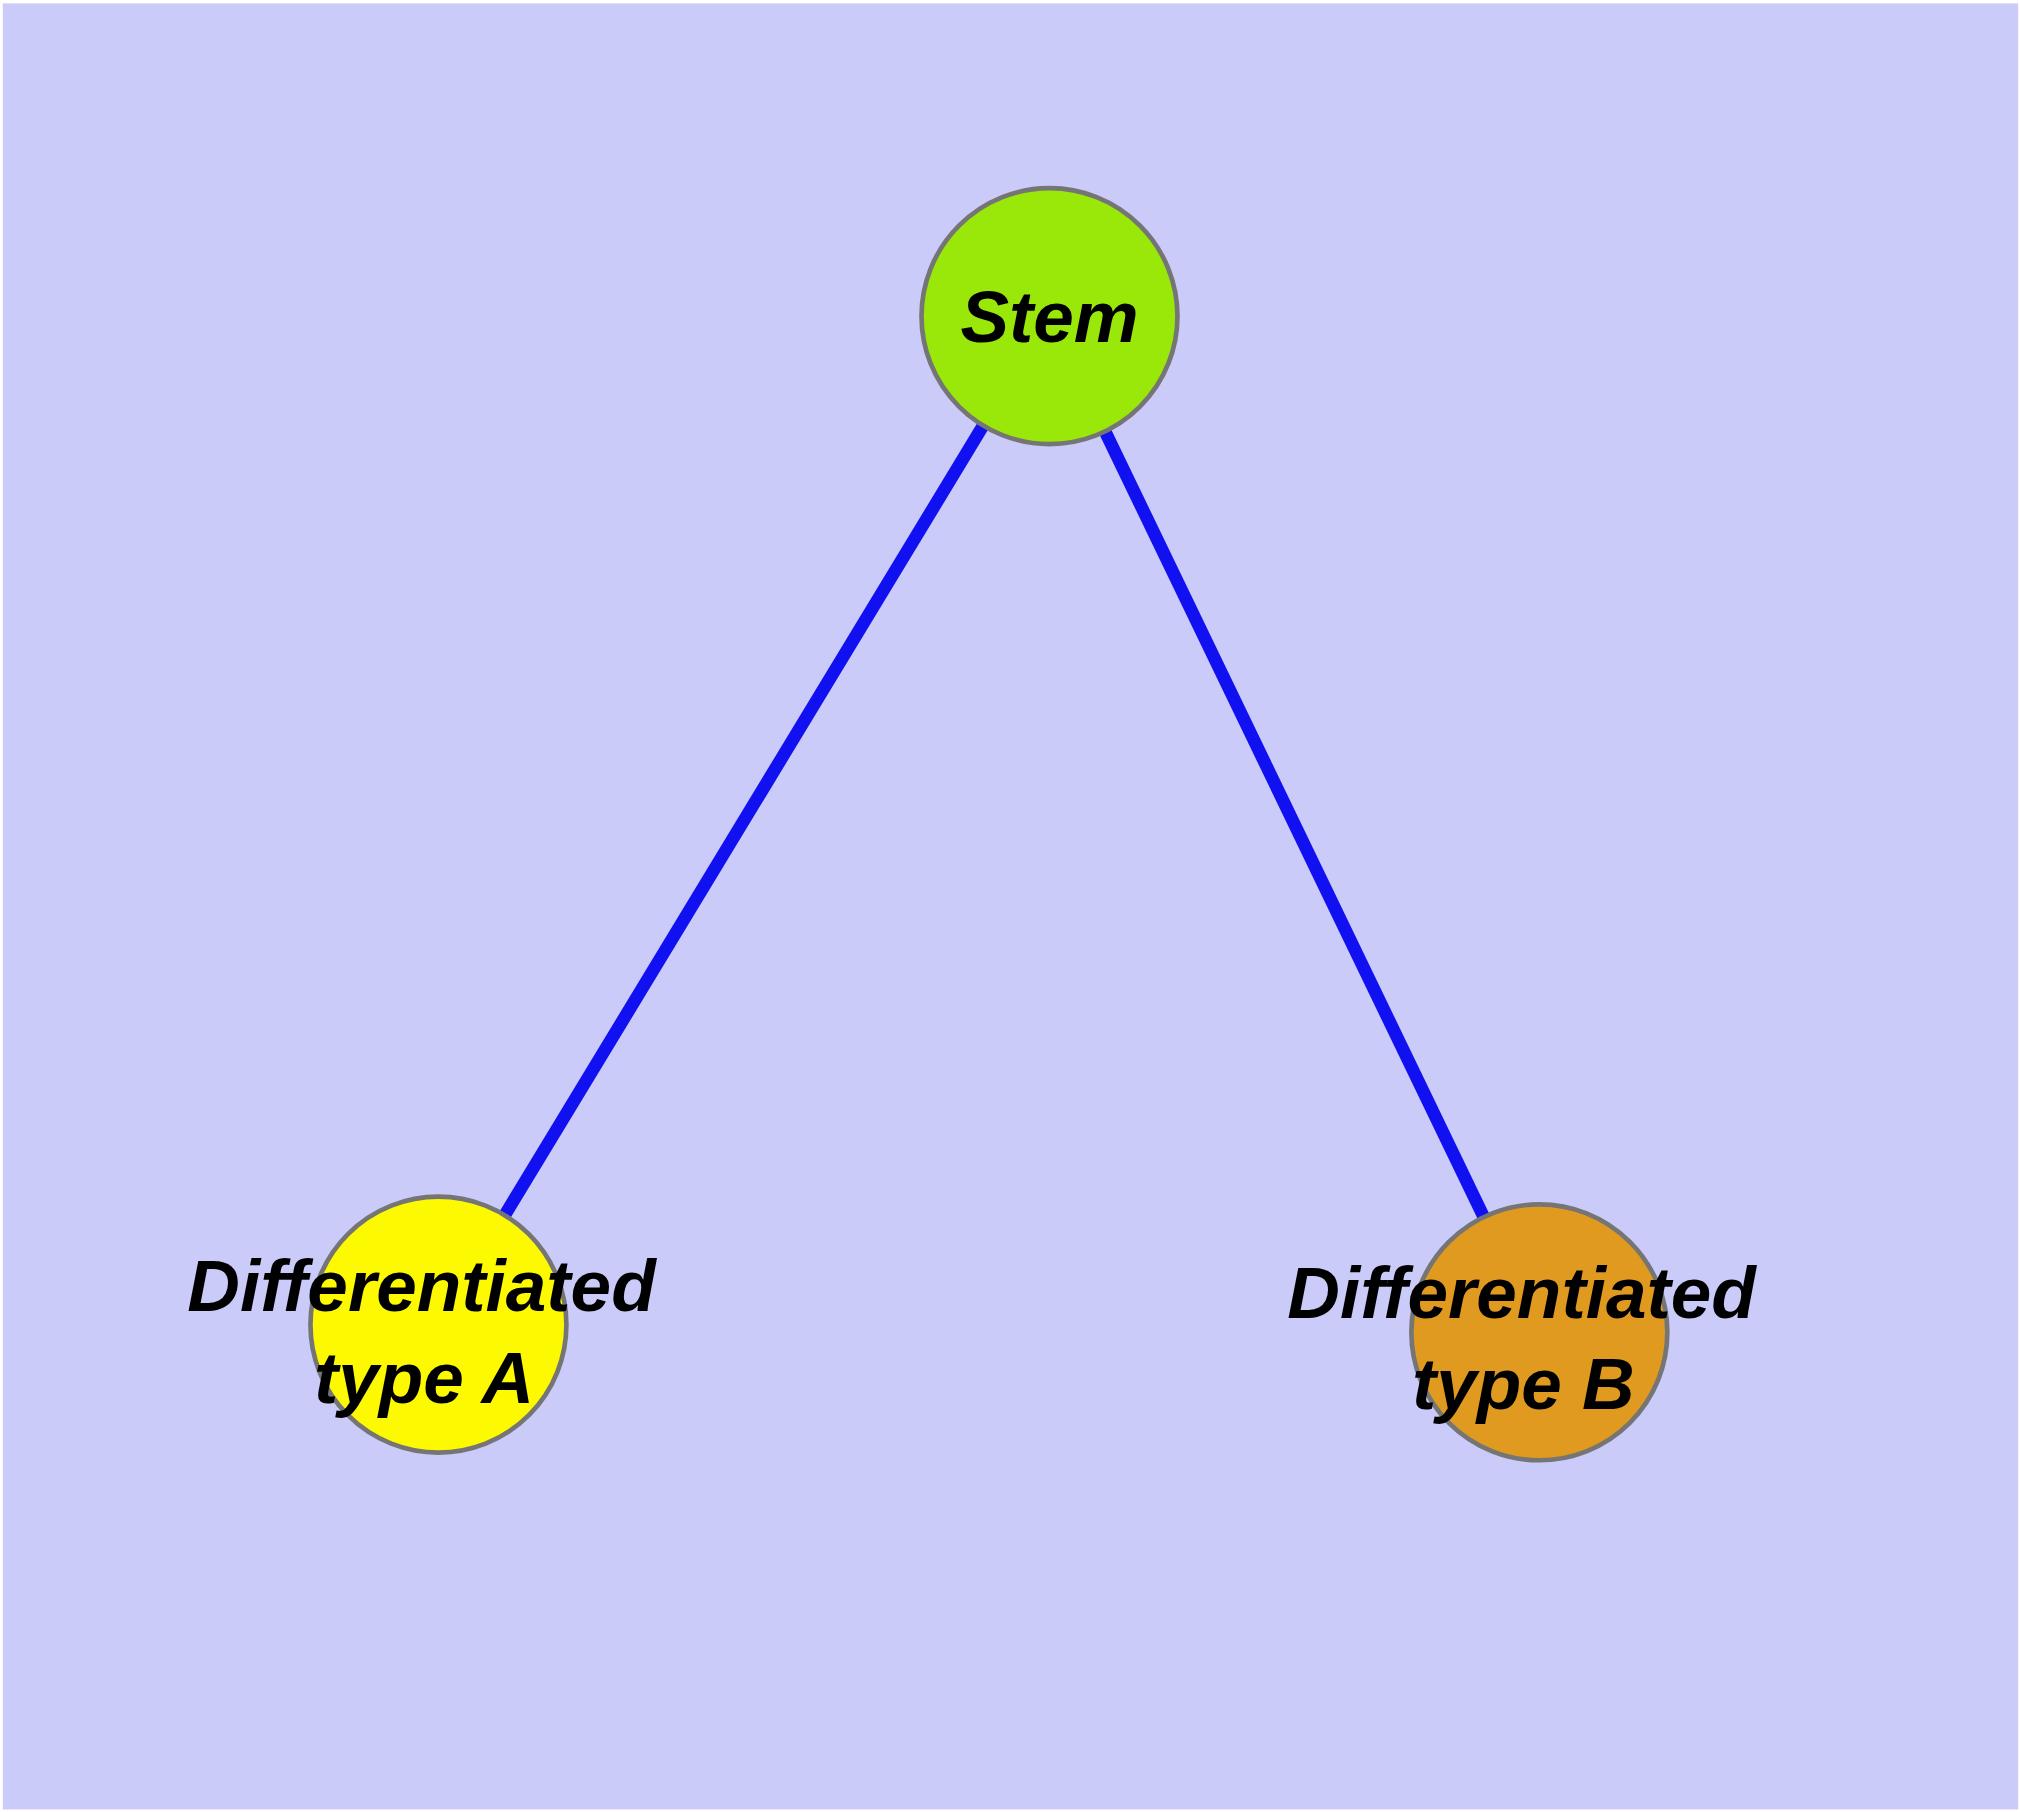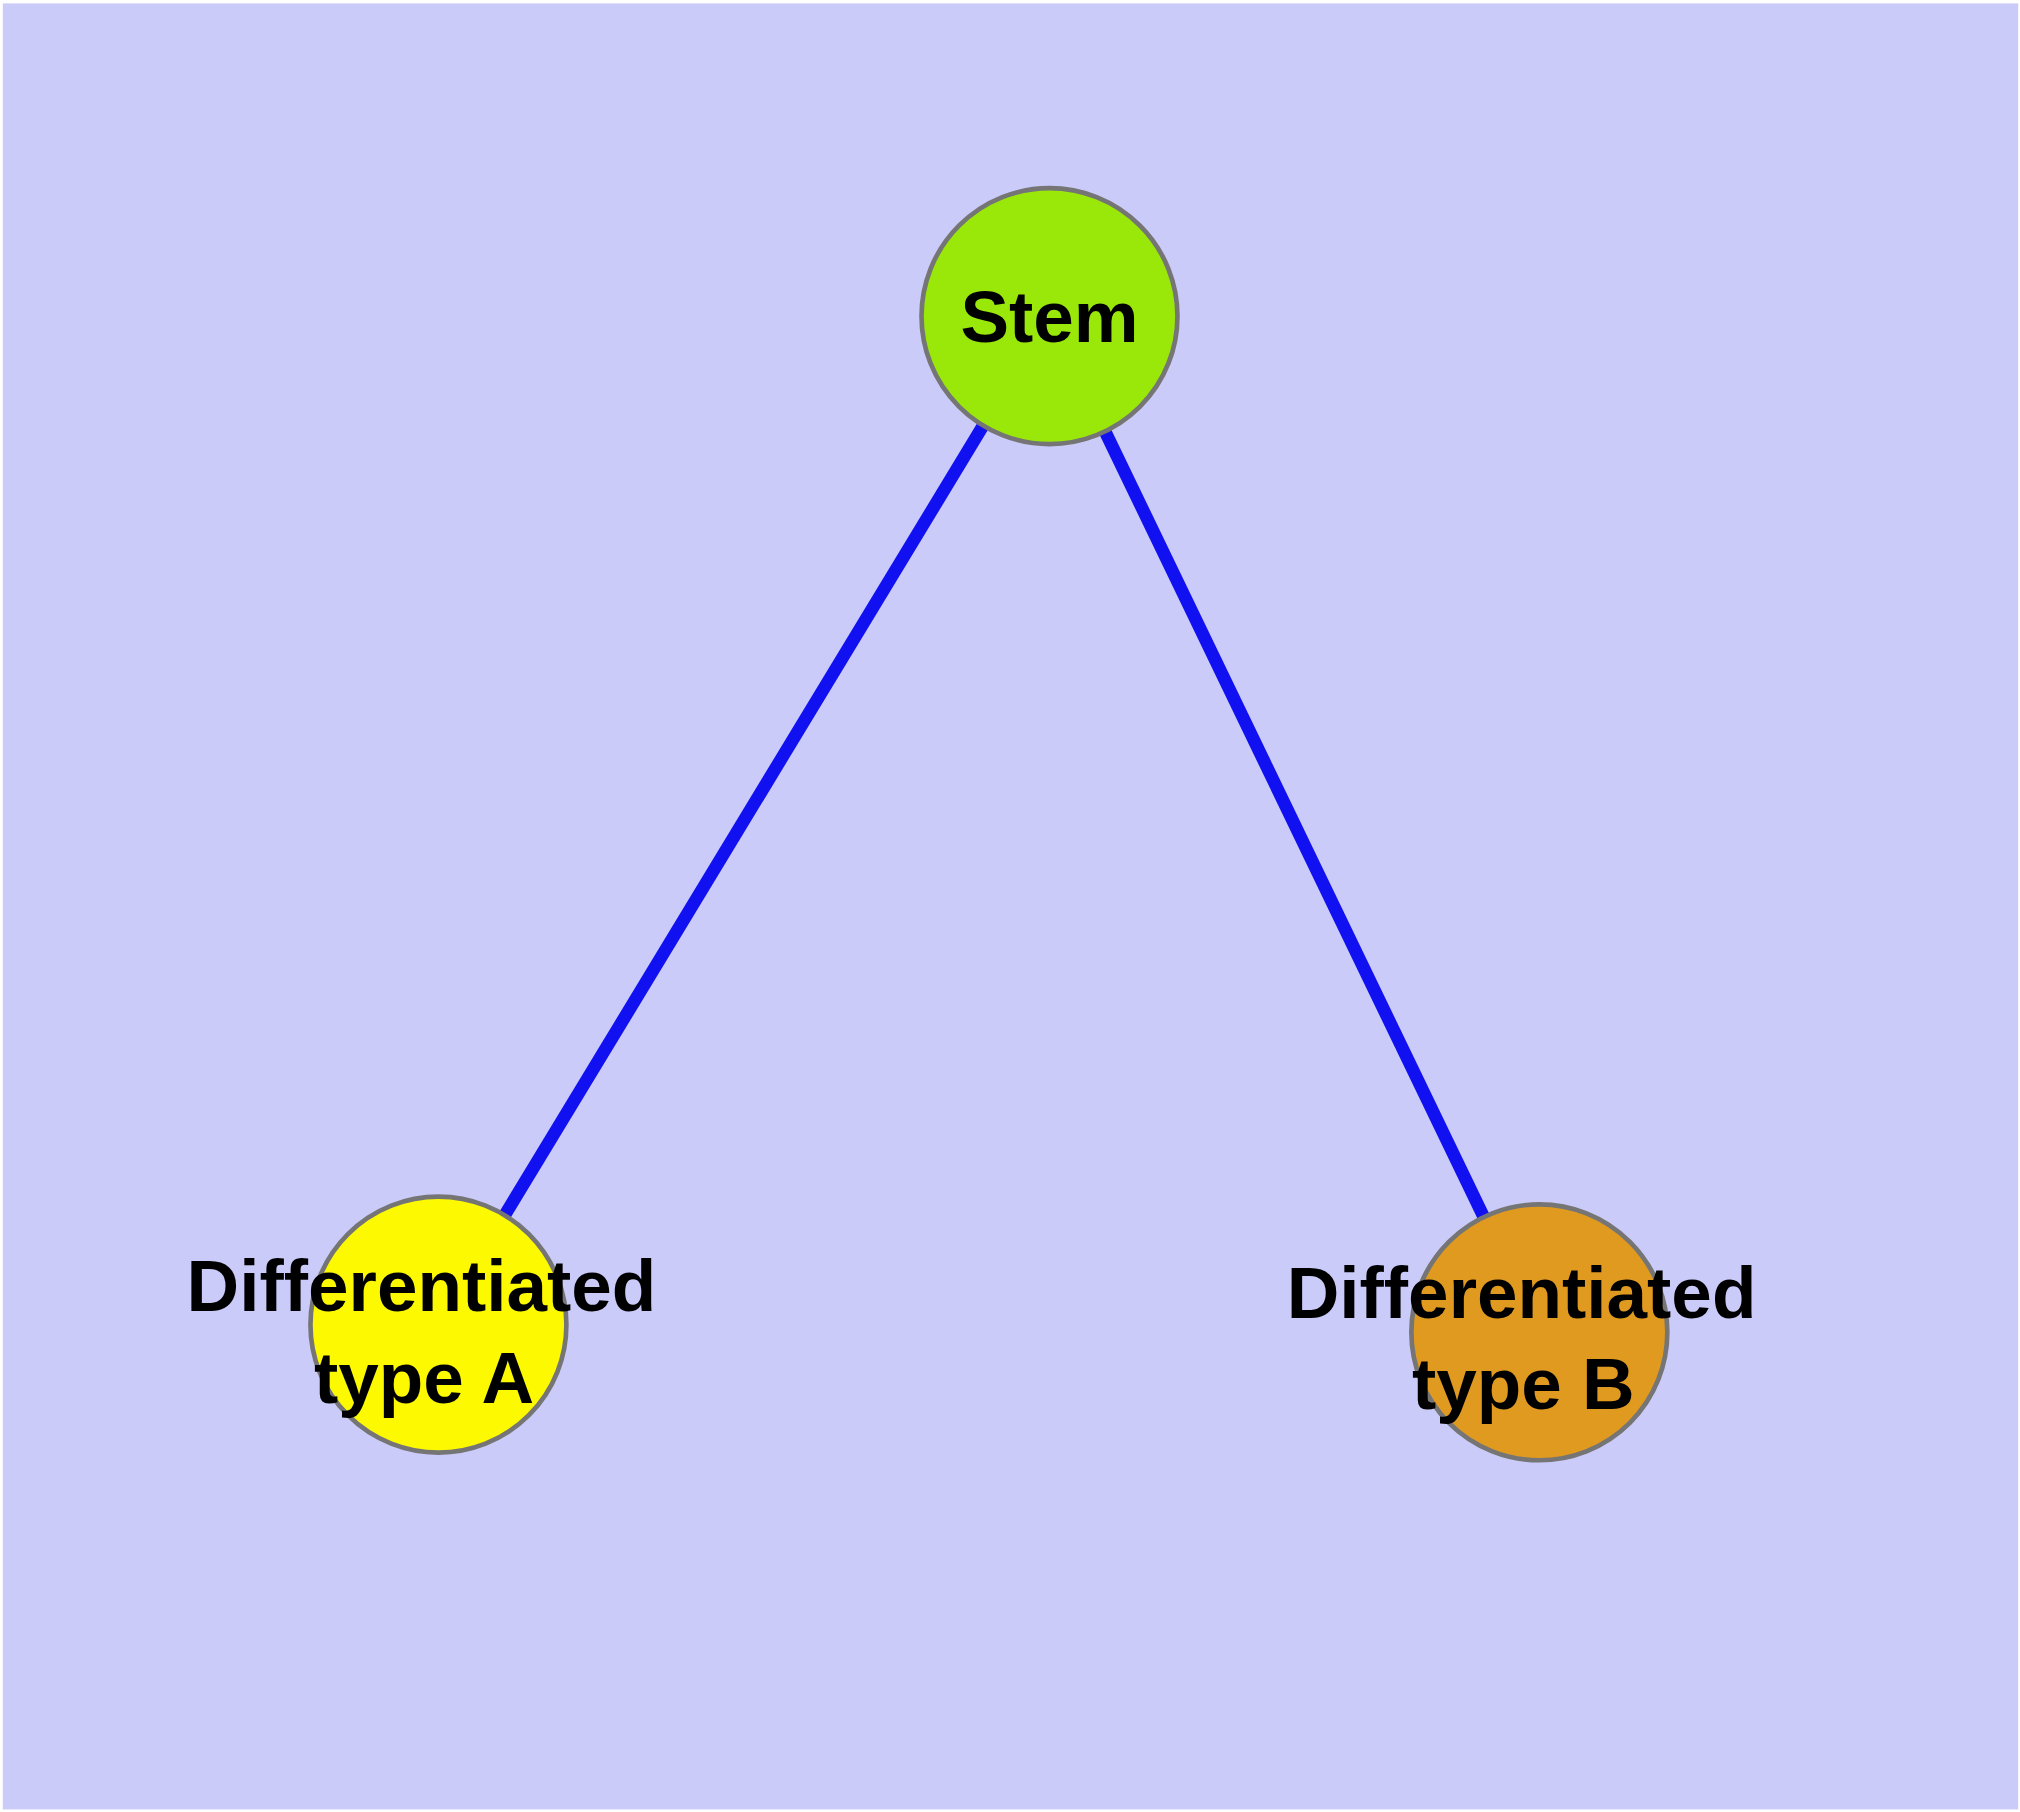--- a/index.html
+++ b/index.html
@@ -7,20 +7,21 @@
     padding: 0;
     background: #ffffff;
     width: 2021px;
     height: 1812px;
     overflow: hidden;
   }
   .stage {
     position: relative;
     width: 2021px;
     height: 1612px;
+    font-style: italic;
   }
   svg.diagram {
     position: absolute;
     left: 0;
     top: 0;
     width: 2021px;
     height: 1812px;
     display: block;
   }
   .node-label {

